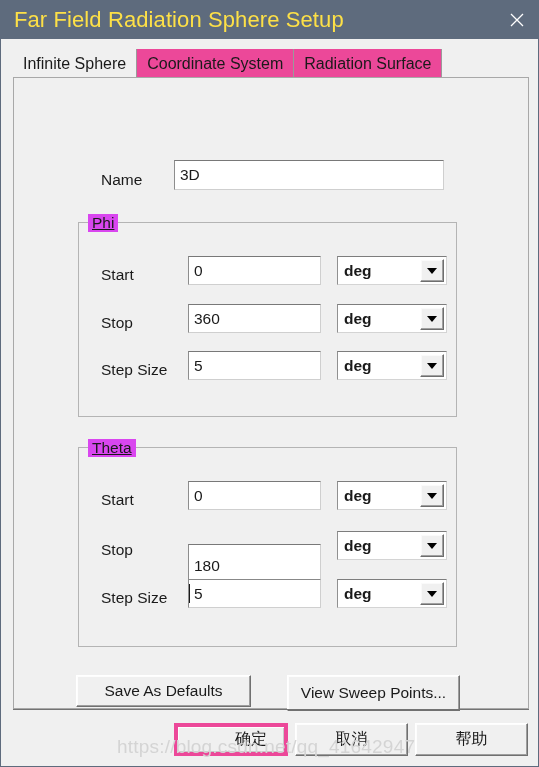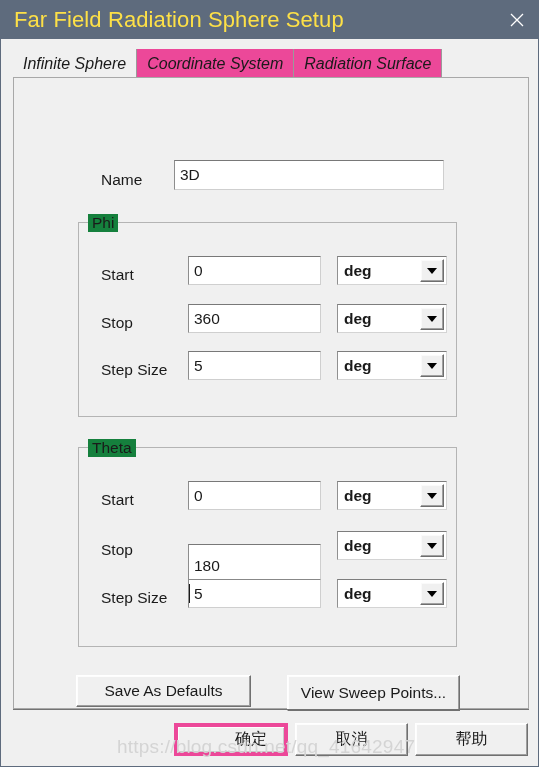--- a/index.html
+++ b/index.html
@@ -59,21 +59,20 @@
     background: #f0f0f0;
   }
 
   
   .tabstrip {
     position: absolute;
     left: 11px; top: 10px;
     height: 29px;
     display: flex;
     align-items: flex-end;
-    font-style: italic;
   }
   .tab {
     height: 29px;
     box-sizing: border-box;
     padding: 0 10px 0 10px;
     display: flex;
     align-items: center;
     font-size: 16px;
     color: #1a1a1a;
     background: #ec4899;
@@ -176,25 +175,26 @@
 
   
   .group {
     position: absolute;
     box-sizing: border-box;
     border: 1px solid #b4b4b4;
   }
   .group-title {
     position: absolute;
     top: -9px; left: 9px;
-    background: #15803d;
+    background: #d946ef;
     padding: 0 4px;
     font-size: 15.5px;
     color: #1a1a1a;
     white-space: nowrap;
+    text-decoration: underline;
   }
 
   
   .btn {
     position: absolute;
     box-sizing: border-box;
     background: #f0f0f0;
     border: 1px solid #ffffff;
     border-right-color: #707070;
     border-bottom-color: #707070;

